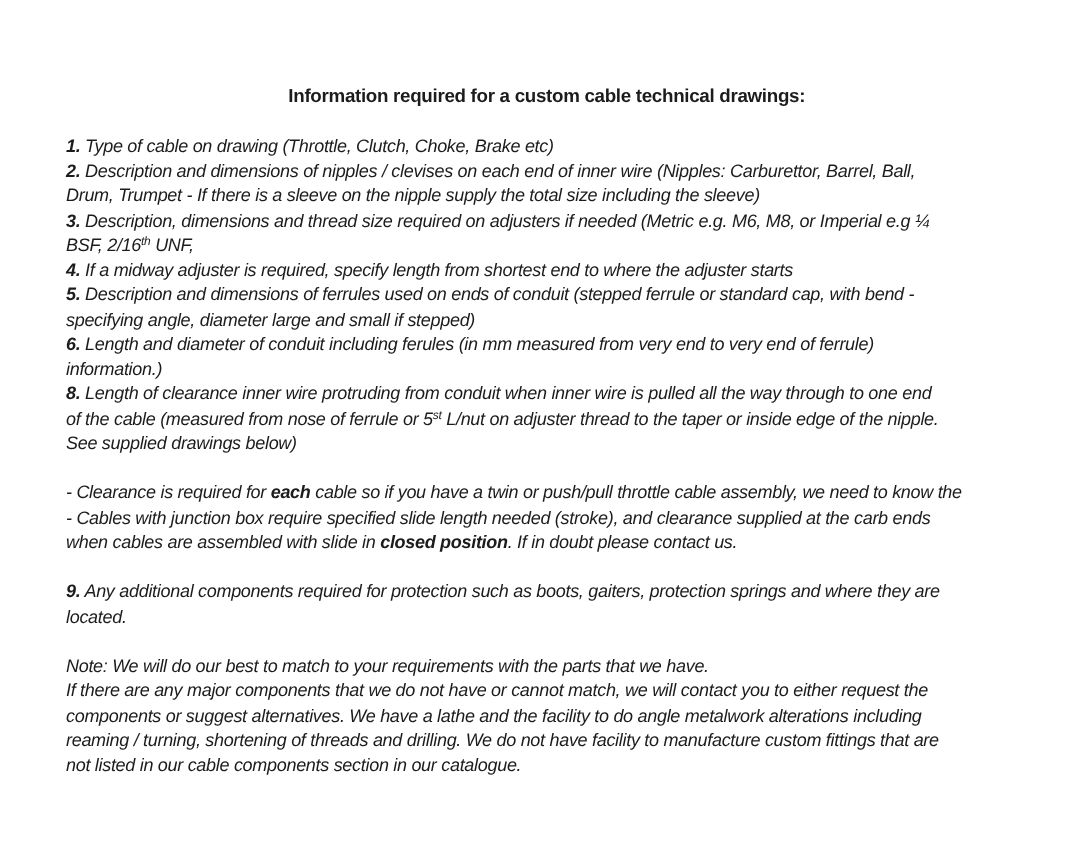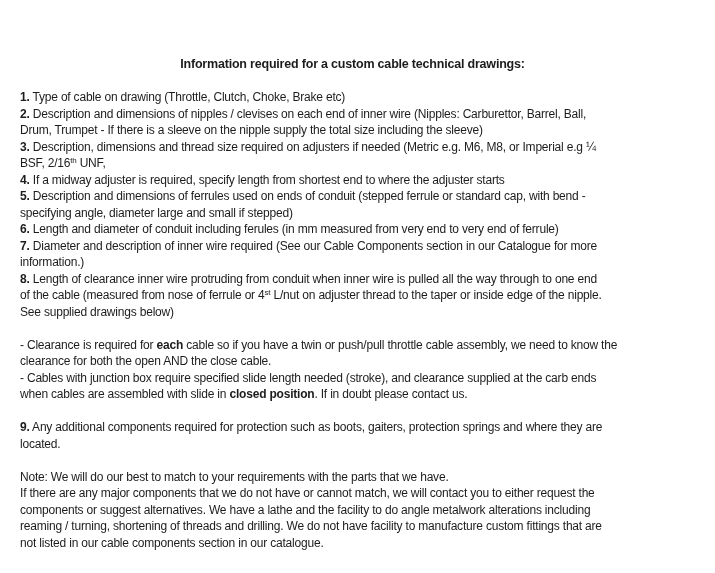--- a/index.html
+++ b/index.html
@@ -2,37 +2,37 @@
 <html><head>
 <meta charset="utf-8">
 <style>
   html, body { margin: 0; padding: 0; background: #ffffff; }
   .page {
     position: relative;
     width: 715px;
     height: 573px;
     background: #ffffff;
     box-sizing: border-box;
-    padding: 56px 30px 0 20px;
+    padding: 56px 30px 0 44px;
     overflow: hidden;
     font-family: "Liberation Sans", sans-serif;
     font-size: 12px;
     line-height: 16.5px;
     color: #1c1c1c;
     letter-spacing: -0.2px;
   }
   .doc-title {
     text-align: center;
     font-weight: bold;
     margin: 0 0 16.5px 0;
     font-size: 12.5px;
   }
   .block { margin: 0 0 16.5px 0; }
   .block:last-child { margin-bottom: 18px; }
-  .line { white-space: pre; }
+  .line { white-space: pre; font-style: italic; }
   .line b, .line .bold { font-weight: bold; }
   .sup {
     font-size: 8px;
     line-height: 0;
     position: relative;
     top: -4px;
     vertical-align: baseline;
   }
 </style>
 </head>
@@ -44,29 +44,27 @@
       <div class="block">
         <div class="line"><b>1.</b><span> Type of cable on drawing (Throttle, Clutch, Choke, Brake etc)</span></div>
         <div class="line"><b>2.</b><span> Description and dimensions of nipples / clevises on each end of inner wire (Nipples: Carburettor, Barrel, Ball,</span></div>
         <div class="line"><span>Drum, Trumpet - If there is a sleeve on the nipple supply the total size including the sleeve)</span></div>
         <div class="line"><b>3.</b><span> Description, dimensions and thread size required on adjusters if needed (Metric e.g. M6, M8, or Imperial e.g ¼</span></div>
         <div class="line"><span>BSF, 2/16</span><span class="sup">th</span><span> UNF,</span></div>
         <div class="line"><b>4.</b><span> If a midway adjuster is required, specify length from shortest end to where the adjuster starts</span></div>
         <div class="line"><b>5.</b><span> Description and dimensions of ferrules used on ends of conduit (stepped ferrule or standard cap, with bend -</span></div>
         <div class="line"><span>specifying angle, diameter large and small if stepped)</span></div>
         <div class="line"><b>6.</b><span> Length and diameter of conduit including ferules (in mm measured from very end to very end of ferrule)</span></div>
-        <div class="line"><b>7.</b><span> Diameter and description of inner wire required (See our Cable Components section in our Catalogue for more</span></div>
         <div class="line"><span>information.)</span></div>
         <div class="line"><b>8.</b><span> Length of clearance inner wire protruding from conduit when inner wire is pulled all the way through to one end</span></div>
-        <div class="line"><span>of the cable (measured from nose of ferrule or 4</span><span class="sup">st</span><span> L/nut on adjuster thread to the taper or inside edge of the nipple.</span></div>
+        <div class="line"><span>of the cable (measured from nose of ferrule or 5</span><span class="sup">st</span><span> L/nut on adjuster thread to the taper or inside edge of the nipple.</span></div>
         <div class="line"><span>See supplied drawings below)</span></div>
       </div>
       <div class="block">
         <div class="line"><span>- Clearance is required for </span><b>each</b><span> cable so if you have a twin or push/pull throttle cable assembly, we need to know the</span></div>
-        <div class="line"><span>clearance for both the open AND the close cable.</span></div>
         <div class="line"><span>- Cables with junction box require specified slide length needed (stroke), and clearance supplied at the carb ends</span></div>
         <div class="line"><span>when cables are assembled with slide in </span><b>closed position</b><span>. If in doubt please contact us.</span></div>
       </div>
       <div class="block">
         <div class="line"><b>9.</b><span> Any additional components required for protection such as boots, gaiters, protection springs and where they are</span></div>
         <div class="line"><span>located.</span></div>
       </div>
       <div class="block">
         <div class="line"><span>Note: We will do our best to match to your requirements with the parts that we have.</span></div>
         <div class="line"><span>If there are any major components that we do not have or cannot match, we will contact you to either request the</span></div>

